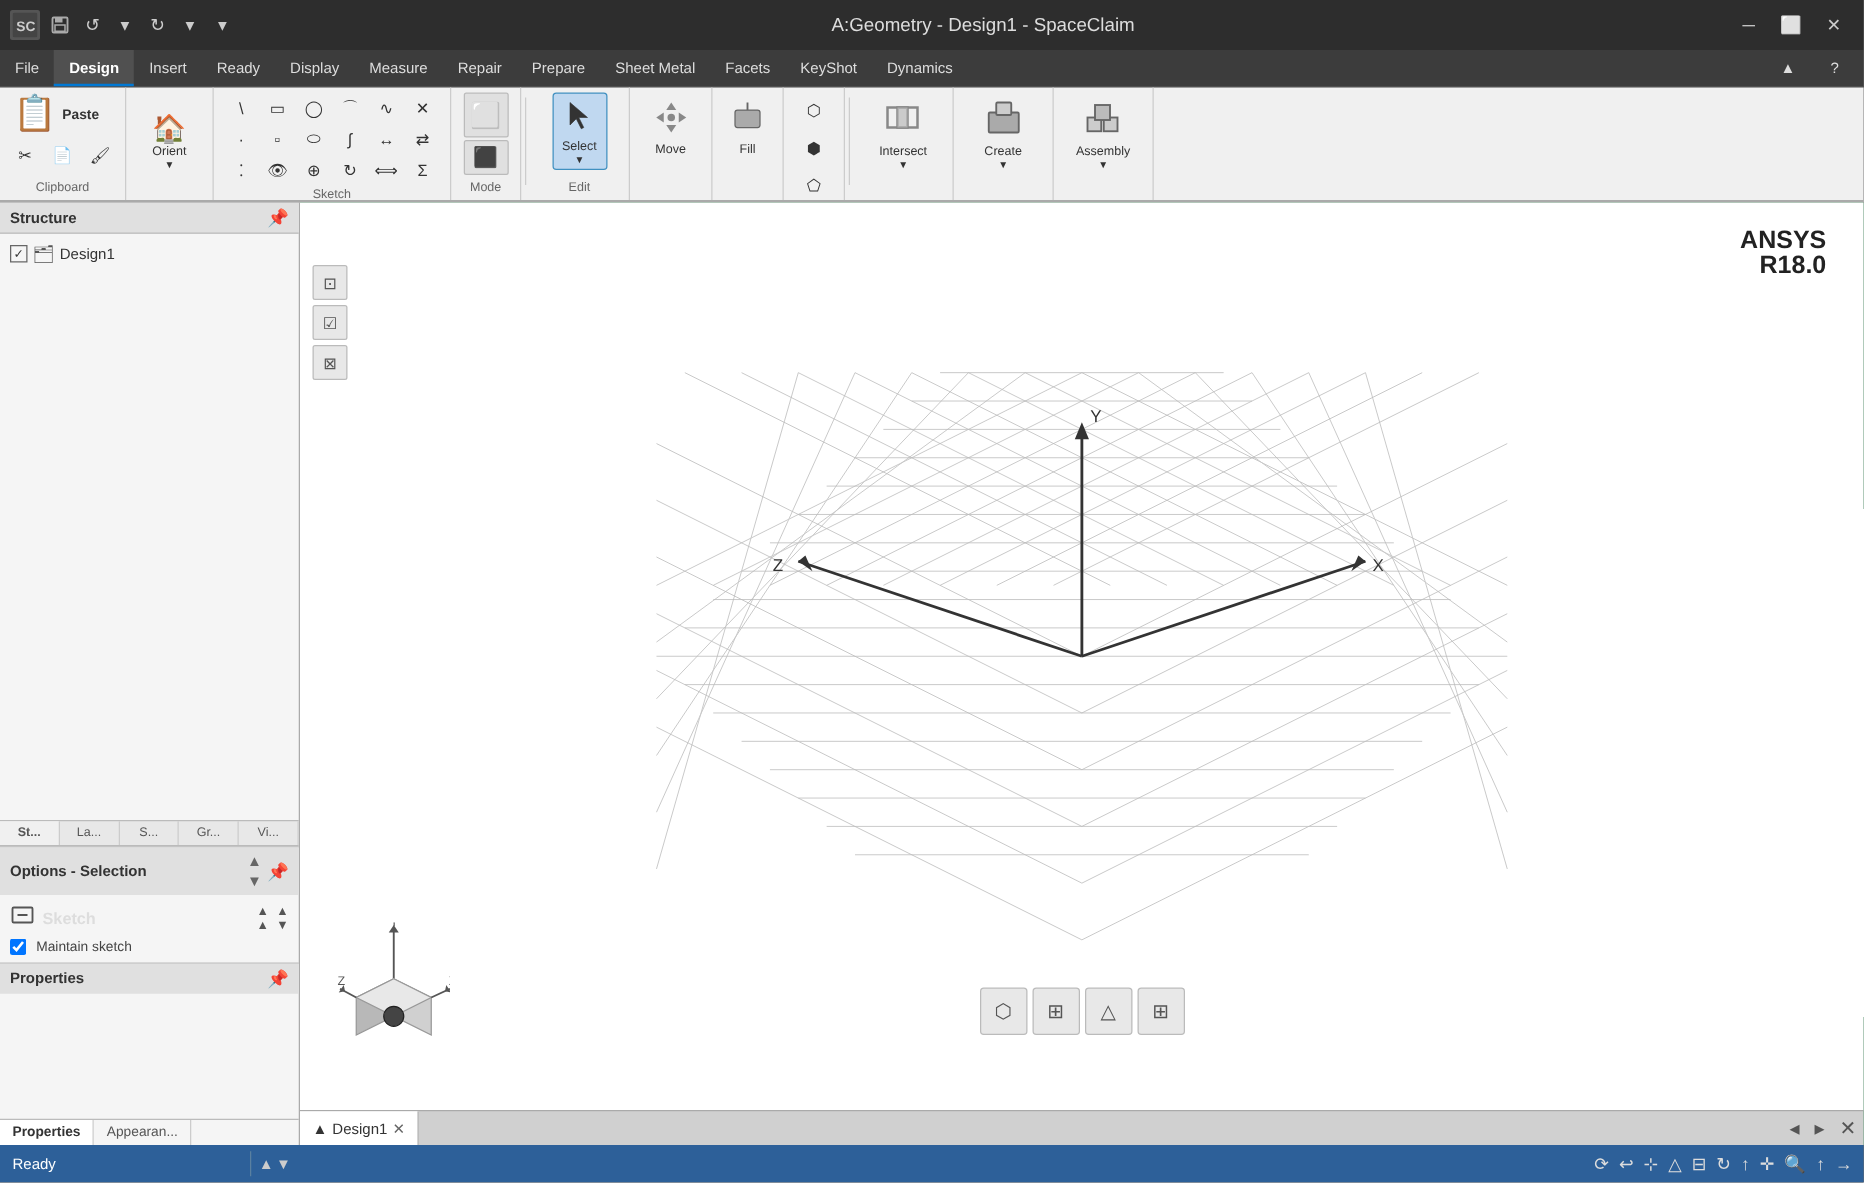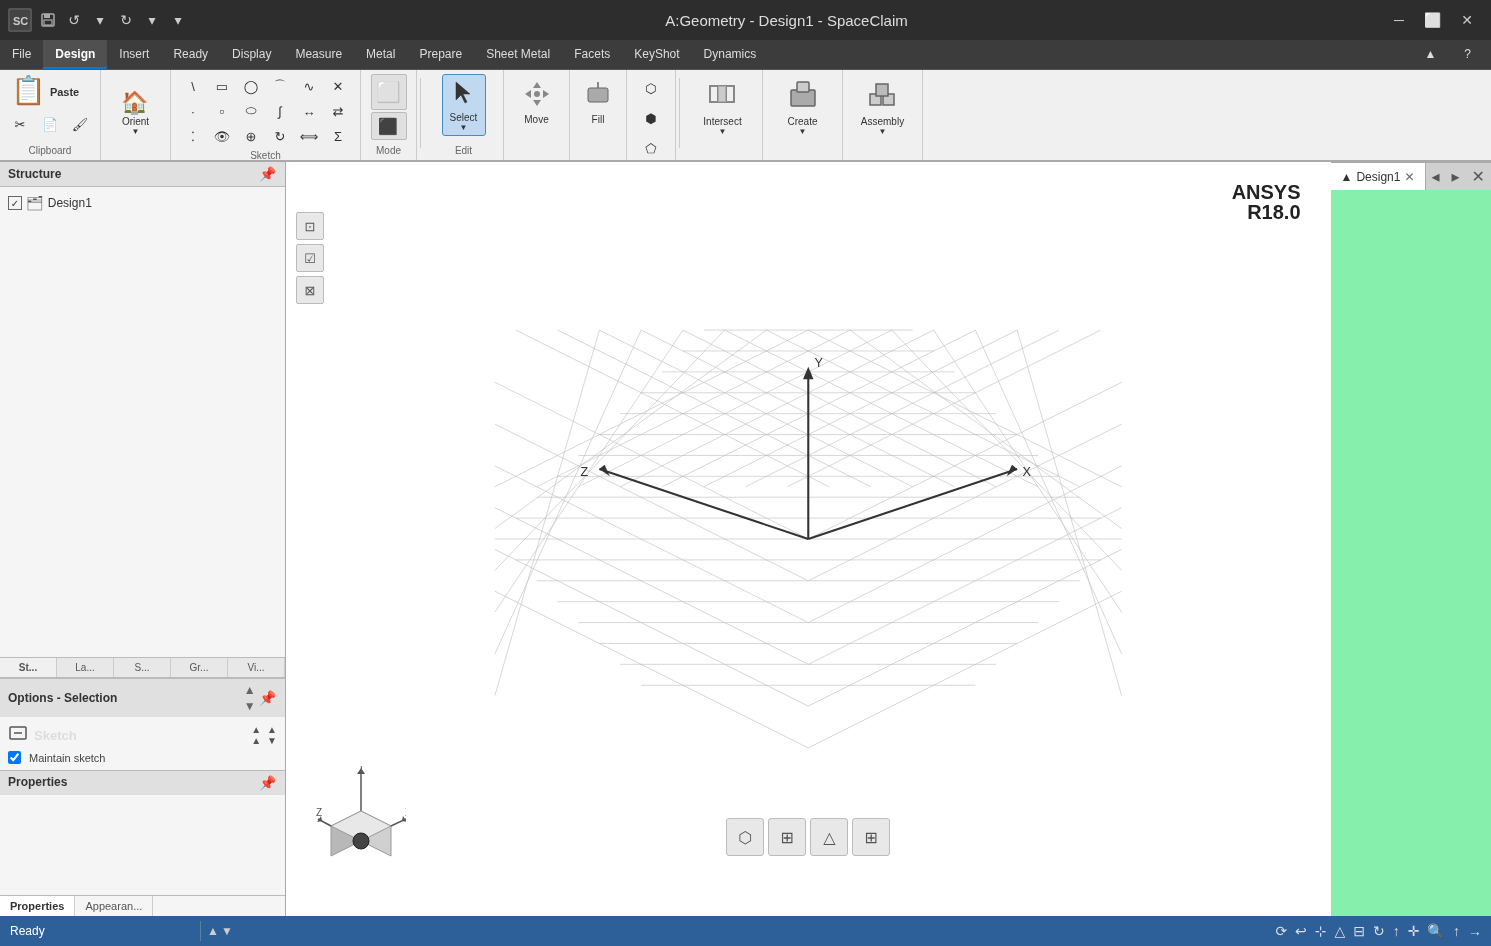--- a/index.html
+++ b/index.html
@@ -30,21 +30,21 @@
     .ribbon-btn.active { background: #c0d8f0; border-color: #4090c0; }
     .ribbon-btn-icon { font-size: 22px; line-height: 1; margin-bottom: 2px; }
     .ribbon-btn-label { font-size: 10px; line-height: 1.1; }
     .ribbon-small-grid { display: grid; grid-template-columns: repeat(6, 28px); grid-template-rows: repeat(3, 24px); gap: 1px; }
     .ribbon-small-btn { width: 28px; height: 24px; display: flex; align-items: center; justify-content: center; cursor: pointer; border-radius: 2px; font-size: 13px; color: #333; border: 1px solid transparent; }
 
     
     .main-area { display: flex; flex: 1; overflow: hidden; }
 
     
-    .left-panel { width: 286px; background: #f5f5f5; border-right: 1px solid #aaa; display: flex; flex-direction: column; flex-shrink: 0; }
+    .left-panel { width: 240px; background: #f5f5f5; border-right: 1px solid #aaa; display: flex; flex-direction: column; flex-shrink: 0; }
     .panel-header { background: #e0e0e0; padding: 4px 8px; font-size: 12px; font-weight: bold; color: #333; display: flex; justify-content: space-between; align-items: center; border-bottom: 1px solid #bbb; }
     .panel-pin { font-size: 14px; cursor: pointer; color: #666; }
     .panel-content { padding: 6px 8px; flex: 1; }
     .tree-item { display: flex; align-items: center; gap: 4px; padding: 2px 0; font-size: 12px; color: #333; cursor: pointer; }
     .tree-checkbox { width: 14px; height: 14px; border: 1px solid #666; display: flex; align-items: center; justify-content: center; font-size: 10px; }
     .tree-icon { font-size: 14px; color: #555; }
     .tree-label { font-size: 12px; }
 
     
     .panel-tabs { display: flex; border-top: 1px solid #bbb; border-bottom: 1px solid #bbb; background: #e8e8e8; }
@@ -66,21 +66,21 @@
     .properties-panel { border-top: 1px solid #bbb; }
     .properties-header { background: #e0e0e0; padding: 4px 8px; font-size: 12px; font-weight: bold; color: #333; display: flex; justify-content: space-between; }
     .properties-content { padding: 4px 8px; min-height: 100px; }
 
     
     .left-bottom-tabs { display: flex; border-top: 1px solid #bbb; }
     .left-bottom-tab { padding: 4px 10px; font-size: 11px; color: #555; cursor: pointer; border-right: 1px solid #ccc; }
     .left-bottom-tab.active { background: #fff; font-weight: bold; color: #333; }
 
     
-    .viewport { flex: 1; background: #86efac; position: relative; display: flex; flex-direction: row; justify-content: space-between; }
+    .viewport { flex: 1; background: #86efac; position: relative; display: flex; flex-direction: column; justify-content: space-between; }
     .viewport-canvas { flex: 1; position: relative; overflow: hidden; background: #fff; }
     .ansys-logo { position: absolute; top: 20px; right: 30px; font-size: 36px; font-weight: bold; color: #222; font-family: Arial, sans-serif; line-height: 1; }
     .ansys-logo span { font-size: 20px; display: block; text-align: right; }
 
     
     .grid-svg { width: 100%; height: 100%; }
 
     
     .viewport-icons-left { position: absolute; top: 50px; left: 10px; display: flex; flex-direction: column; gap: 4px; }
     .viewport-icon-btn { width: 28px; height: 28px; background: #e8e8e8; border: 1px solid #bbb; border-radius: 2px; display: flex; align-items: center; justify-content: center; cursor: pointer; font-size: 13px; color: #555; }
@@ -144,21 +144,21 @@
   </div>
 </div>
 
 <div class="menu-bar">
   <div class="menu-item">File</div>
   <div class="menu-item active">Design</div>
   <div class="menu-item">Insert</div>
   <div class="menu-item">Ready</div>
   <div class="menu-item">Display</div>
   <div class="menu-item">Measure</div>
-  <div class="menu-item">Metal</div>
+  <div class="menu-item">Repair</div>
   <div class="menu-item">Prepare</div>
   <div class="menu-item">Sheet Metal</div>
   <div class="menu-item">Facets</div>
   <div class="menu-item">KeyShot</div>
   <div class="menu-item">Dynamics</div>
   <div style="margin-left:auto; display:flex; align-items:center; gap:4px; padding-right:8px;">
     <div class="menu-item">▲</div>
     <div class="menu-item">?</div>
   </div>
 </div>

